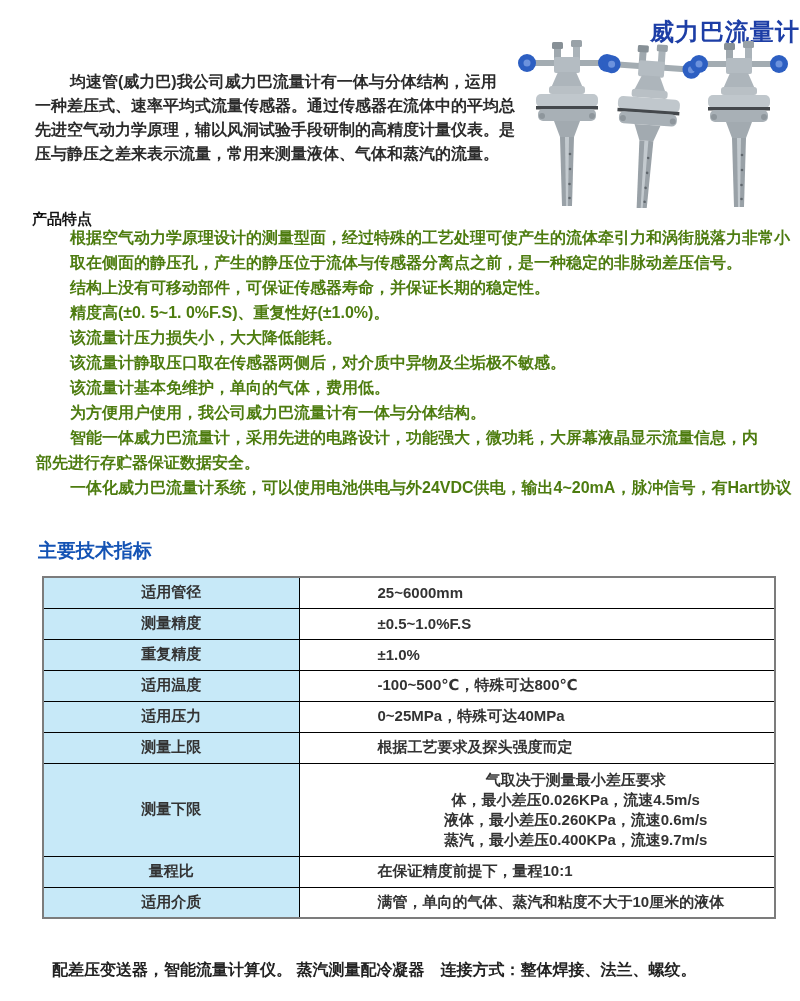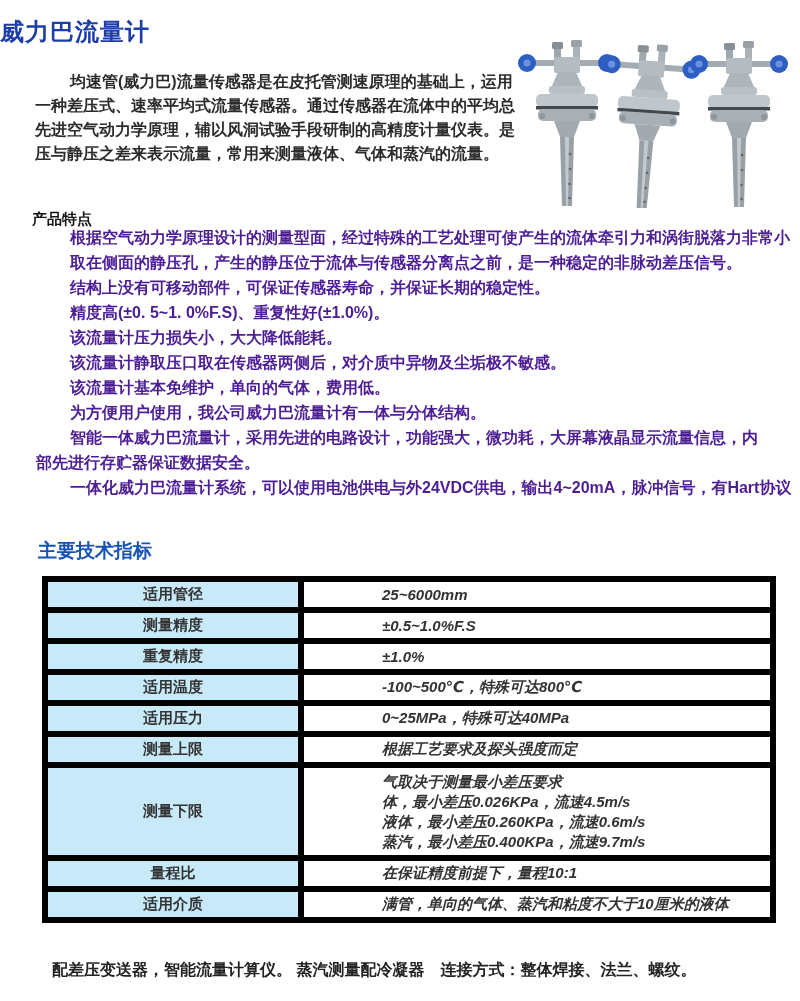--- a/index.html
+++ b/index.html
@@ -1,57 +1,57 @@
 <!DOCTYPE html>
 <html><head>
 <meta charset="utf-8">
 <style>
   * { margin:0; padding:0; box-sizing:border-box; }
   html,body { background:#ffffff; }
   body { width:800px; height:1001px; font-family:"Liberation Sans","DejaVu Sans",sans-serif; }
   .page { position:relative; width:800px; height:1001px; overflow:hidden; background:#fff; }
 
-  .title { position:absolute; top:16px; left:0; width:800px; text-align:left;
+  .title { position:absolute; top:16px; left:0; width:800px; text-align:right;
            font-size:24px; font-weight:bold; color:#1d3ea6; letter-spacing:1px; }
 
   .intro { position:absolute; left:35px; top:70px; width:505px; color:#2b2b2b; }
   .iline { height:24px; line-height:24px; font-size:16px; font-weight:600; white-space:nowrap; }
   .iline.indent { padding-left:35px; }
 
   .photo { position:absolute; left:515px; top:36px; width:278px; height:172px; }
 
   .features-h { position:absolute; left:32px; top:210px; font-size:15px; font-weight:bold; color:#141414; }
-  .features { position:absolute; left:35px; top:225px; width:765px; color:#4c1d95; }
+  .features { position:absolute; left:35px; top:225px; width:765px; color:#4d7c0f; }
   .fline { height:25px; line-height:25px; font-size:16px; font-weight:600; white-space:nowrap; padding-left:35px; }
   .fline.cont { padding-left:1px; }
 
   .specs-h { position:absolute; left:38px; top:538px; font-size:19px; font-weight:bold; color:#1453b4; }
 
   .spec-table { position:absolute; left:42px; top:576px; width:734px;
                 border-collapse:collapse; table-layout:fixed; border:2px solid #7c7c7c; }
-  .spec-table td { border:6px solid #000000; font-size:15px; font-weight:600; color:#333; }
+  .spec-table td { border:1px solid #000000; font-size:15px; font-weight:600; color:#333; }
   .spec-table td.label { width:256px; background:#c7e9f8; text-align:center; }
-  .spec-table td.value { padding-left:78px;font-style:italic; }
+  .spec-table td.value { padding-left:78px; }
   .spec-table tr.r { height:31px; }
   .spec-table tr.tall { height:93px; }
   .spec-table .vlines { line-height:20px; }
-  .spec-table .vlines div { height:20px; white-space:nowrap; }
+  .spec-table .vlines div { height:20px; white-space:nowrap;text-align:center; }
 
   .footer { position:absolute; left:52px; top:960px; font-size:16px; font-weight:600;
             color:#222; white-space:nowrap; }
 </style>
 </head>
 <body>
 
 <div class="page">
 
   <h1 class="title">威力巴流量计</h1>
 
   <div class="intro">
-    <div class="iline indent">均速管(威力巴)流量传感器是在皮托管测速原理的基础上，运用</div>
+    <div class="iline indent">均速管(威力巴)我公司威力巴流量计有一体与分体结构，运用</div>
     <div class="iline">一种差压式、速率平均式流量传感器。通过传感器在流体中的平均总</div>
     <div class="iline">先进空气动力学原理，辅以风洞试验手段研制的高精度计量仪表。是</div>
     <div class="iline">压与静压之差来表示流量，常用来测量液体、气体和蒸汽的流量。</div>
   </div>
 
   <svg class="photo" viewBox="0 0 278 172" aria-hidden="true">
     <defs>
       <g id="probe">
 
         <rect x="-13" y="4" width="7" height="16" fill="#9fa8ae"></rect>

